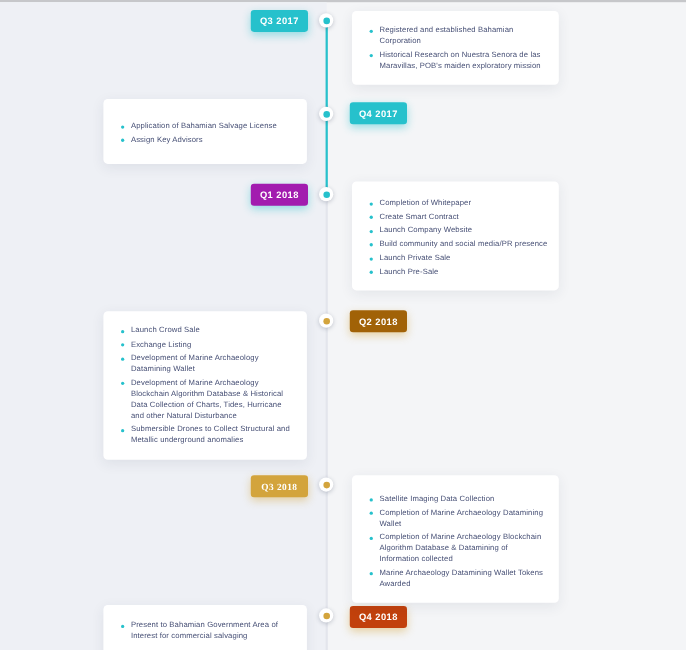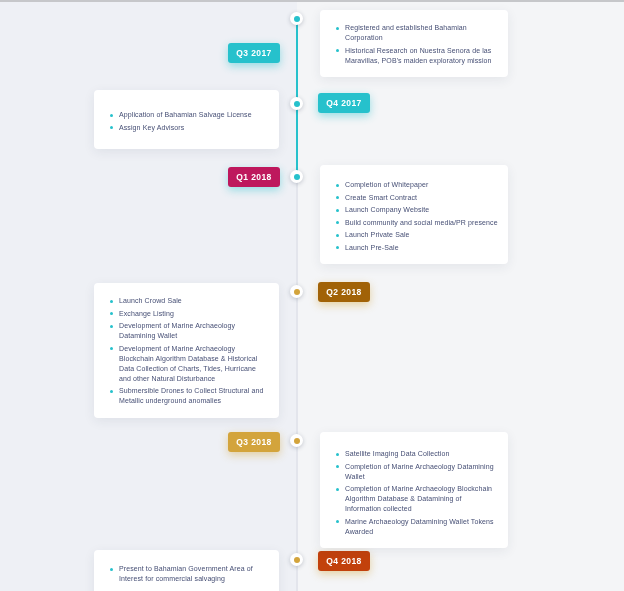--- a/index.html
+++ b/index.html
@@ -34,21 +34,21 @@
   .dot-inner { width: 6px; height: 6px; border-radius: 50%; }
   
   .badge {
     position: absolute; width: 52px; height: 20px;
     border-radius: 3px; color: #ffffff;
     font-size: 8.5px; font-weight: bold; letter-spacing: 0.4px;
     display: flex; align-items: center; justify-content: center;
   }
   .badge.teal { box-shadow: 0 3px 8px rgba(38,193,204,0.45); }
   .badge.gold { box-shadow: 0 3px 8px rgba(211,164,60,0.45); }
-  #b1 { left: 228px; top: 9px; margin-top: 34px; }
+  #b1 { left: 228px; top: 9px; }
   #b2 { left: 318px; top: 93px; }
   #b3 { left: 228px; top: 167px; }
   #b4 { left: 318px; top: 282px; }
   #b5 { left: 228px; top: 432px; }
   #b6 { left: 318px; top: 551px; }
   
   .card {
     position: absolute; background: #ffffff; border-radius: 4px;
     box-shadow: 0 3px 12px rgba(40,50,80,0.08);
     padding: 13px 10px 9px 16px; box-sizing: border-box;
@@ -93,23 +93,23 @@
     </div>
   <div class="dot" style="top:434px">
       <i class="dot-inner" style="background: rgb(211, 164, 60);"></i>
     </div>
   <div class="dot" style="top:553px">
       <i class="dot-inner" style="background: rgb(211, 164, 60);"></i>
     </div>
 
   <div id="b1" class="badge teal" style="background: rgb(38, 193, 204);">Q3 2017</div>
   <div id="b2" class="badge teal" style="background: rgb(38, 193, 204);">Q4 2017</div>
-  <div id="b3" class="badge teal" style="background: #be185d;">Q1 2018</div>
+  <div id="b3" class="badge teal" style="background: #a21caf;">Q1 2018</div>
   <div id="b4" class="badge gold" style="background: #a16207;">Q2 2018</div>
-  <div id="b5" class="badge gold" style="background: rgb(211, 164, 60);">Q3 2018</div>
+  <div id="b5" class="badge gold" style="background: rgb(211, 164, 60); font-family: Liberation Serif, serif;">Q3 2018</div>
   <div id="b6" class="badge gold" style="background: #c2410c;">Q4 2018</div>
 
   <div id="c1" class="card">
     <ul class="bullet-list">
         <li class="bullet-item">
           <span class="bullet"></span>
           <span class="bullet-text">Registered and established Bahamian Corporation</span>
         </li>
         <li class="bullet-item">
           <span class="bullet"></span>

